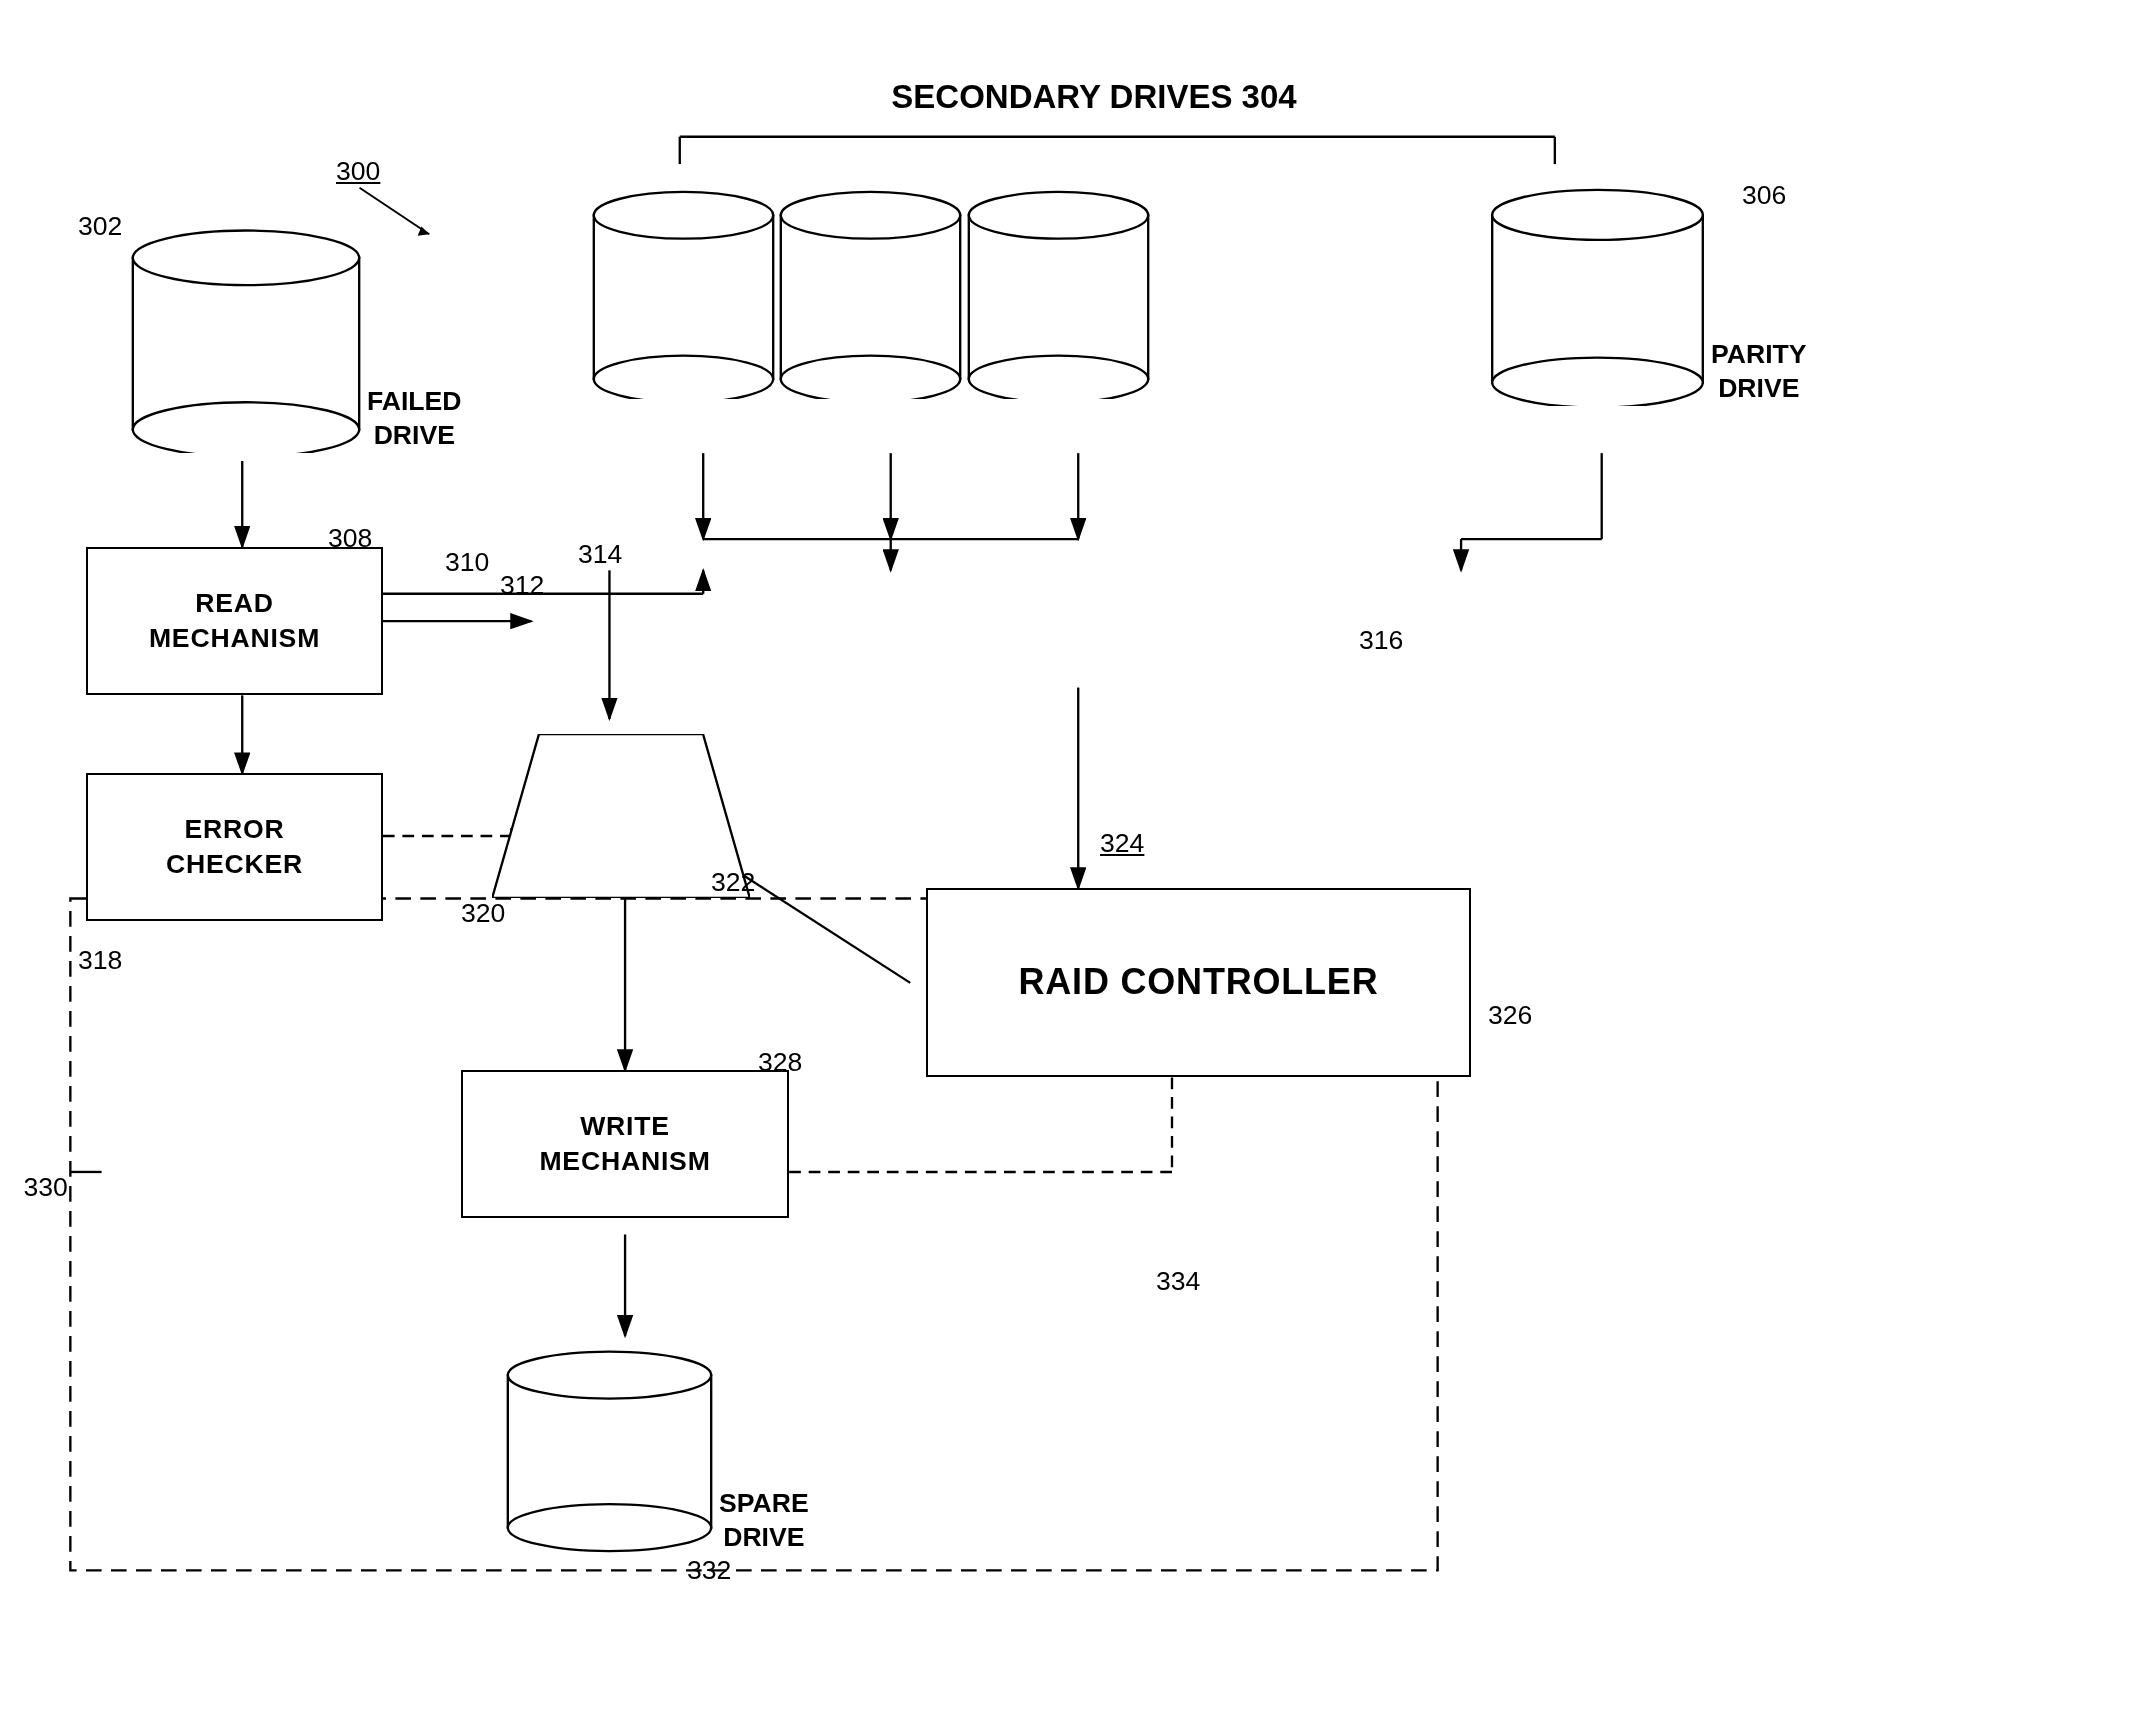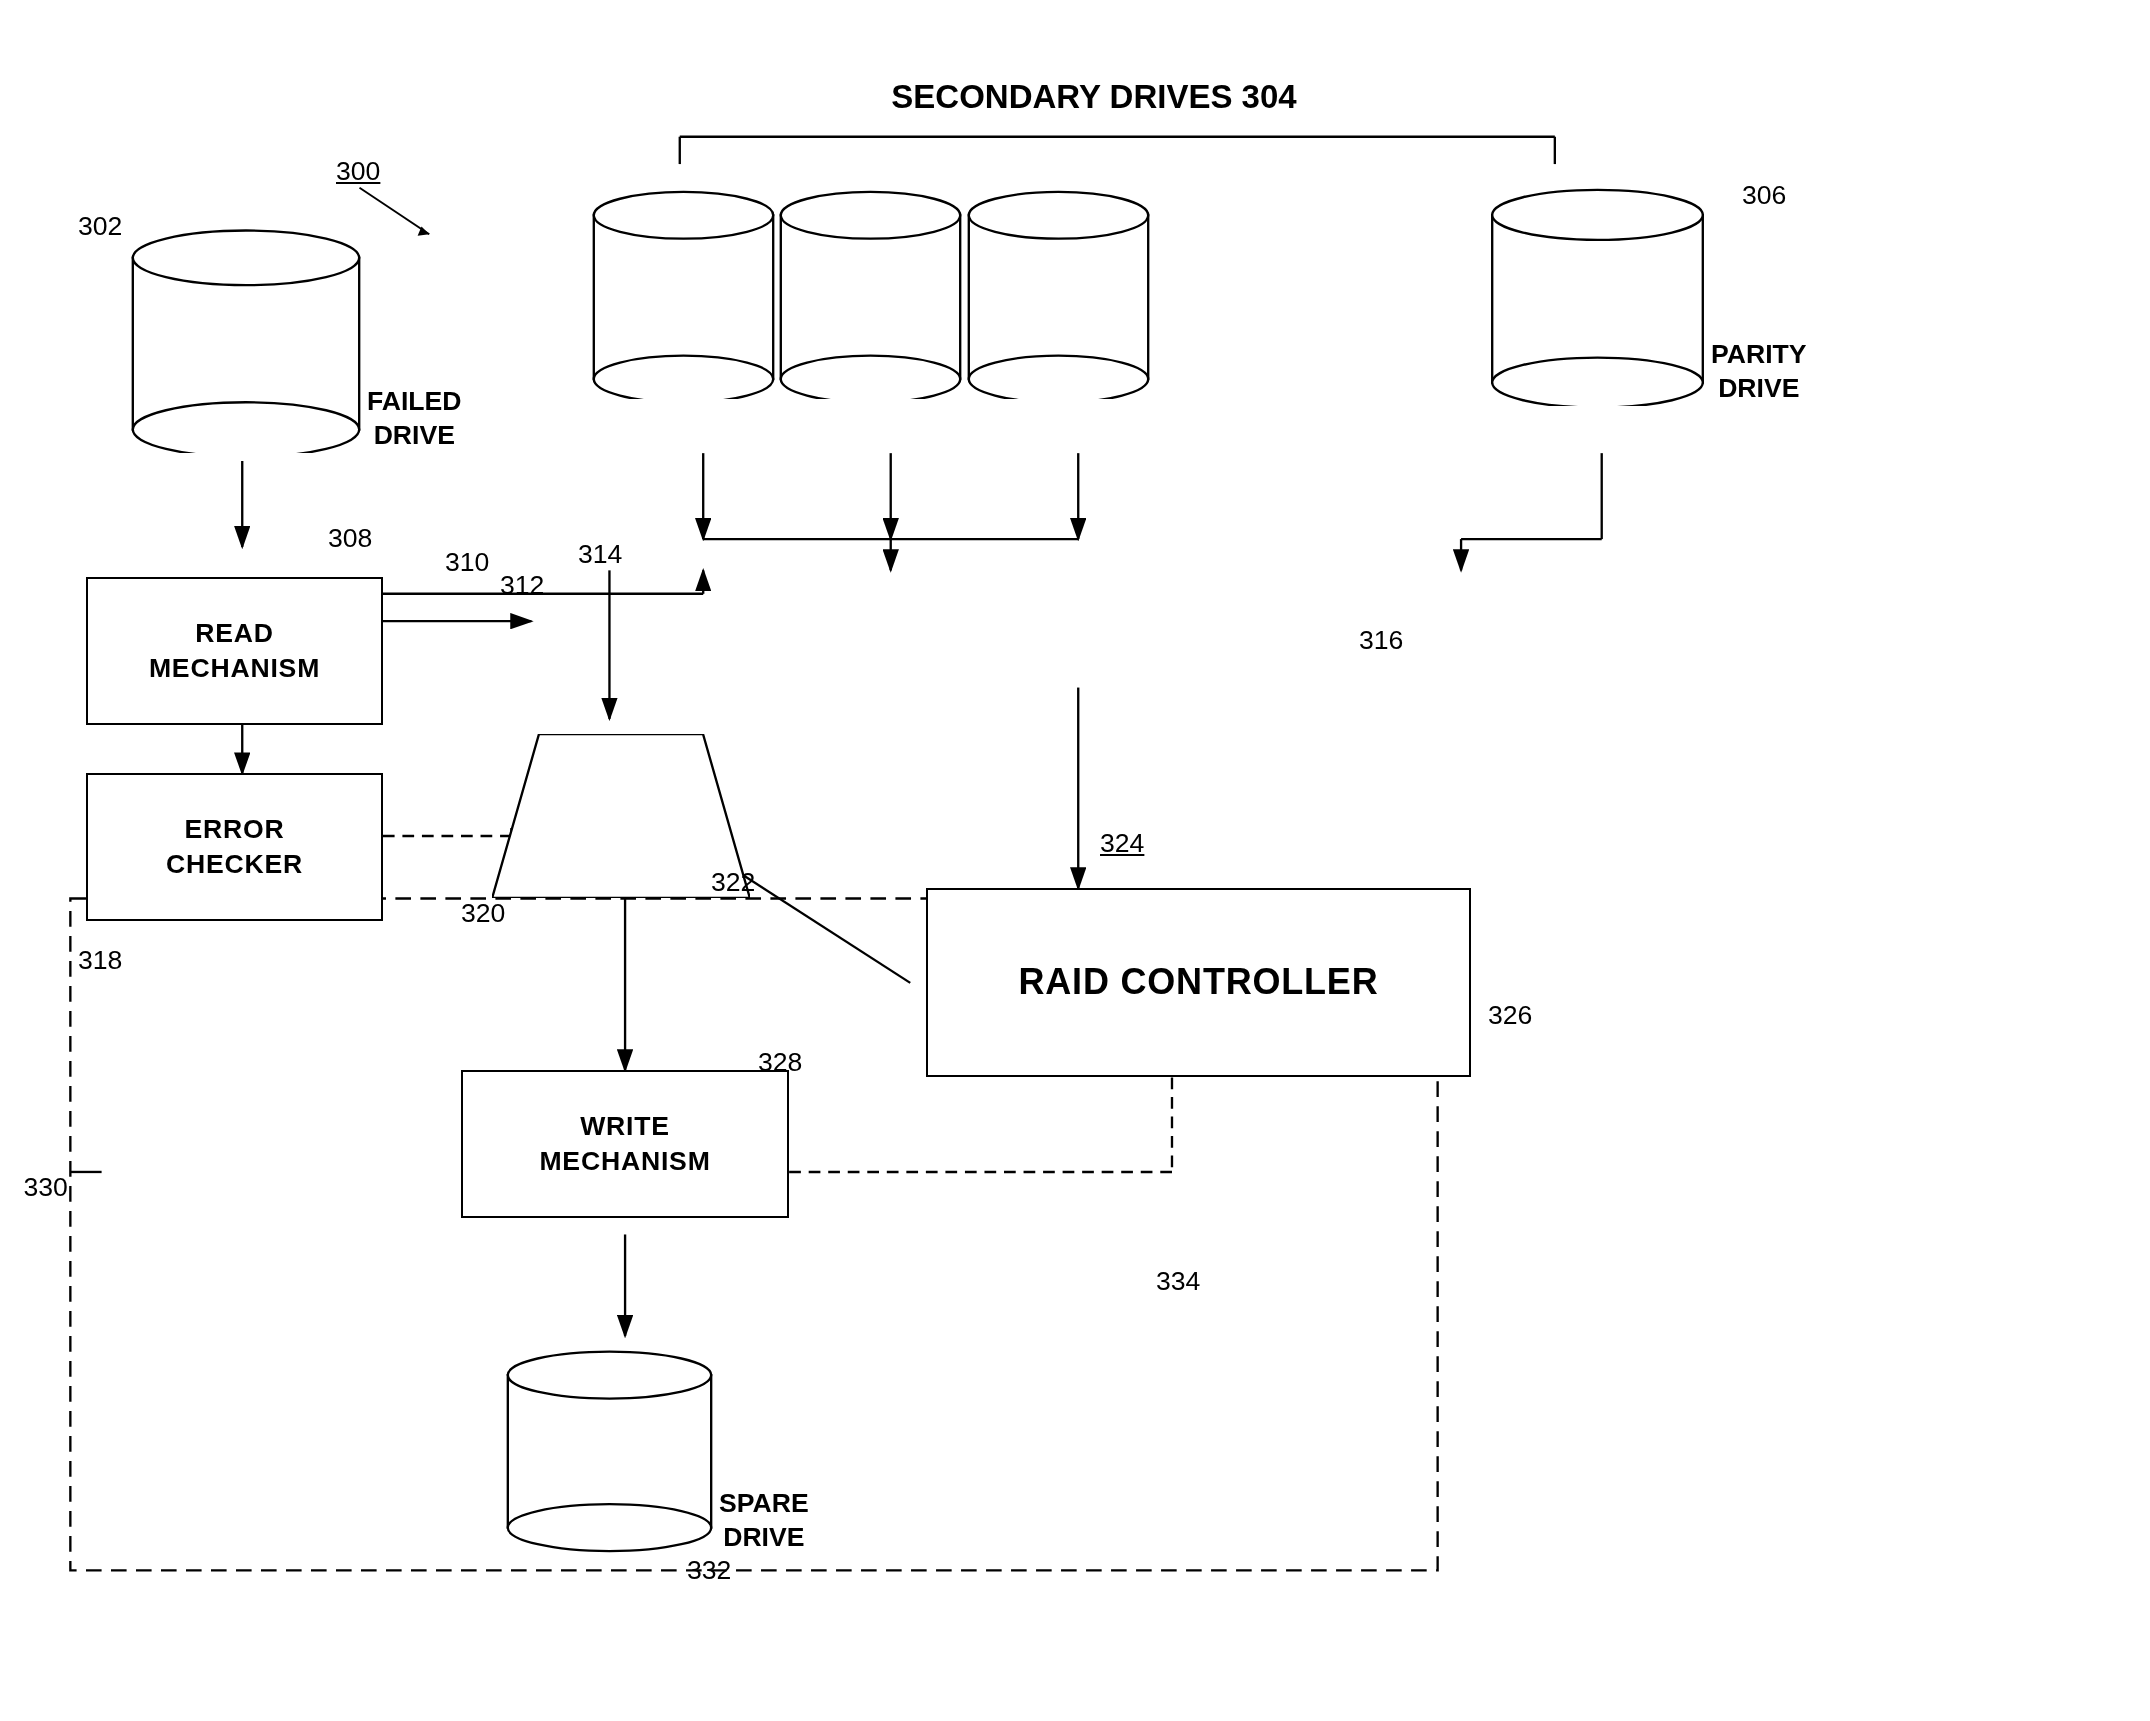--- a/index.html
+++ b/index.html
@@ -179,21 +179,21 @@
       <ellipse cx="145" cy="55" rx="135" ry="32" fill="white" stroke="#000" stroke-width="3"></ellipse>
       <ellipse cx="145" cy="270" rx="135" ry="32" fill="white" stroke="#000" stroke-width="3"></ellipse>
     </svg>
     <div class="cylinder-label" style="white-space:pre-line;">
       <span>PARITY
 DRIVE</span>
     </div>
   </div>
   <div class="ref-num" style="top:180px; left:1742px;"><span>306</span></div>
 
-  <div class="box" style="left:86px; top:547px; width:297px; height:148px; font-size:26.6px;margin-top:30px;">
+  <div class="box" style="left:86px; top:547px; width:297px; height:148px; font-size:26.6px;">
     <span style="white-space:pre-line;">READ
 MECHANISM</span>
   </div>
   <div class="ref-num" style="top:523px; left:328px;"><span>308</span></div>
 
   <div class="ref-num" style="top:625px; left:1359px;"><span>316</span></div>
 
   <div class="ref-num" style="top:547px; left:445px;"><span>310</span></div>
 
   <div class="ref-num" style="top:539px; left:578px;"><span>314</span></div>

